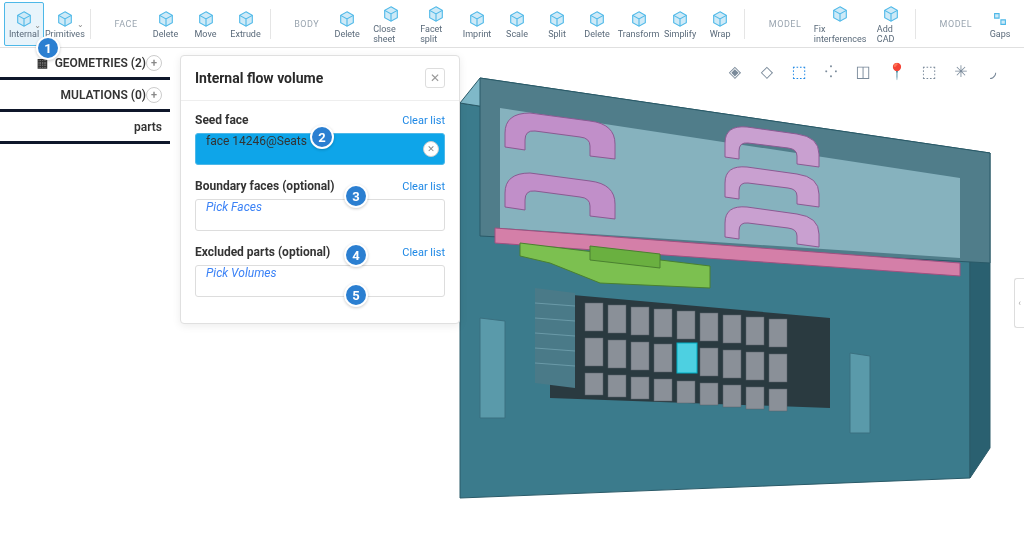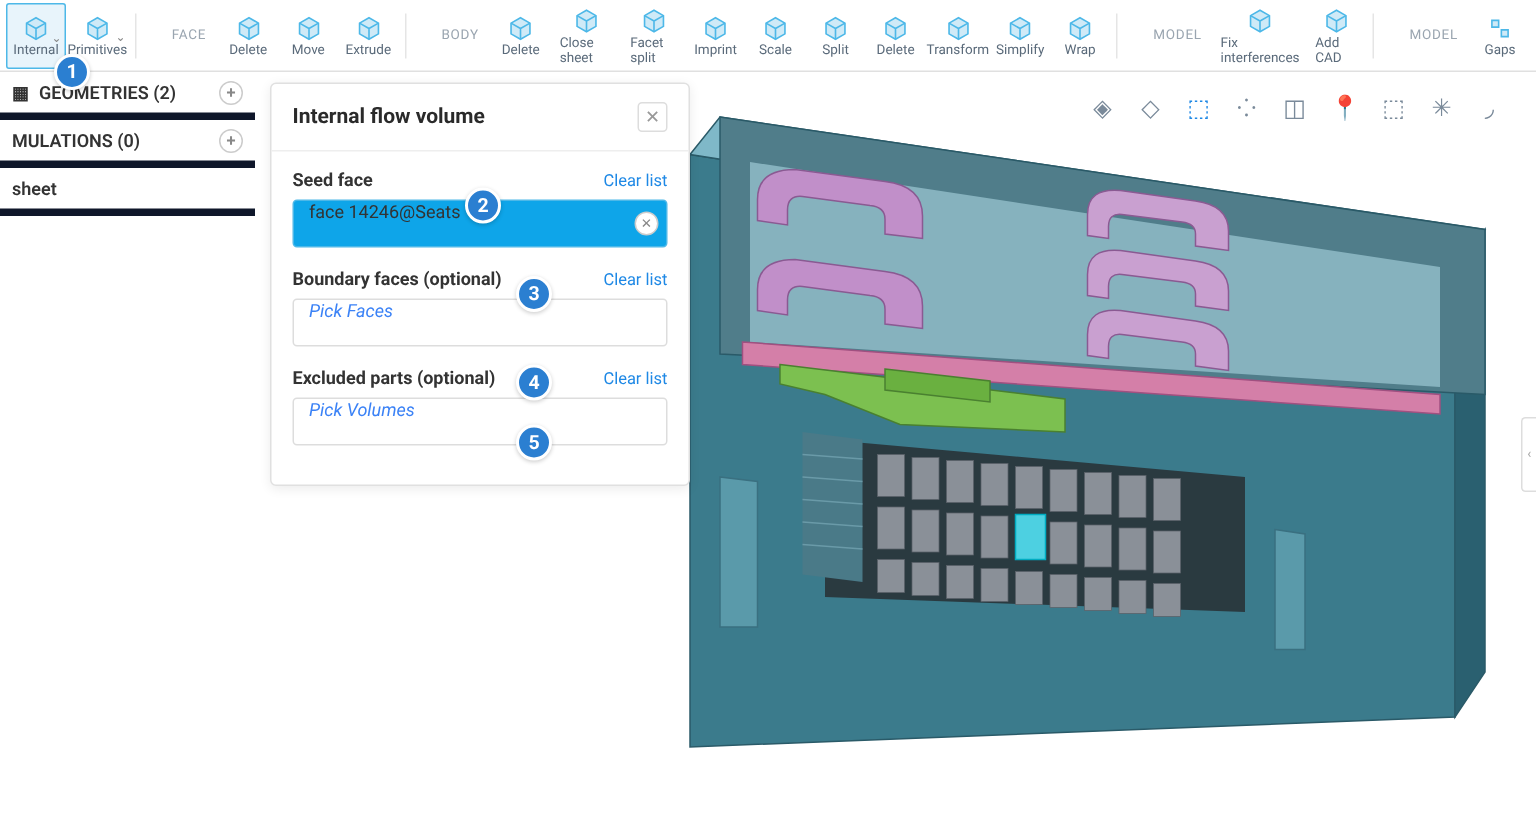--- a/index.html
+++ b/index.html
@@ -14,21 +14,21 @@
   .tool-section-label { font-size: 9px; color: #9aa5b0; padding: 0 8px; letter-spacing: 0.5px; align-self: center; margin-left: 12px; }
   .tool-sep { width: 1px; height: 30px; background: #e5e5e5; margin: 0 4px; }
 
   
   .cube-ico { width: 18px; height: 18px; }
   .cube-ico path { stroke: #4db8e8; stroke-width: 1.2; fill: #cfeaf7; }
   .cube-ico .edge { fill: none; }
 
   
   .sidebar { position: absolute; left: 0; top: 48px; width: 170px; background: #fff; z-index: 5; }
-  .side-row { display: flex; align-items: center; justify-content: space-between; height: 32px; padding: 0 8px; border-bottom: 5px solid #0f172a; font-size: 12px; font-weight: 600; color: #333; }
+  .side-row { display: flex; align-items: center; justify-content: flex-end; height: 32px; padding: 0 8px; border-bottom: 3px solid #0f172a; font-size: 12px; font-weight: 600; color: #333; }
   .side-row .plus { width: 16px; height: 16px; border: 1px solid #ccc; border-radius: 50%; display: flex; align-items: center; justify-content: center; font-size: 11px; color: #888; cursor: pointer; }
   .side-ico { width: 14px; height: 14px; margin-right: 4px; display: inline-block; }
 
   
   .panel { position: absolute; left: 180px; top: 55px; width: 280px; background: #fff; border: 1px solid #e0e0e0; border-radius: 4px; box-shadow: 0 2px 8px rgba(0,0,0,0.08); z-index: 20; }
   .panel-header { display: flex; align-items: center; justify-content: space-between; padding: 12px 14px; border-bottom: 1px solid #eee; }
   .panel-title { font-size: 14px; font-weight: 700; color: #2a2a2a; }
   .panel-close { width: 20px; height: 20px; display: flex; align-items: center; justify-content: center; color: #999; cursor: pointer; border: 1px solid #ddd; border-radius: 3px; font-size: 12px; }
   .panel-body { padding: 12px 14px; }
   .field-group { margin-bottom: 14px; }
@@ -240,21 +240,21 @@
 <div class="sidebar">
   <div class="side-row">
     <span><span class="side-ico">▦</span><span>GEOMETRIES (2)</span></span>
     <span class="plus">+</span>
   </div>
   <div class="side-row">
     <span>MULATIONS (0)</span>
     <span class="plus">+</span>
   </div>
   <div class="side-row">
-    <span>sheet</span>
+    <span>parts</span>
   </div>
 </div>
 
 <div class="viewport">
   <svg class="model" viewBox="0 0 854 496">
 
     <polygon points="290,55 800,135 800,430 290,450" fill="#3b7b8c" stroke="#2a5a68" stroke-width="1"></polygon>
     <polygon points="290,55 800,135 820,105 310,30" fill="#7fb8c8" stroke="#2a5a68"></polygon>
     <polygon points="800,135 820,105 820,400 800,430" fill="#2a6070" stroke="#2a5a68"></polygon>
 

